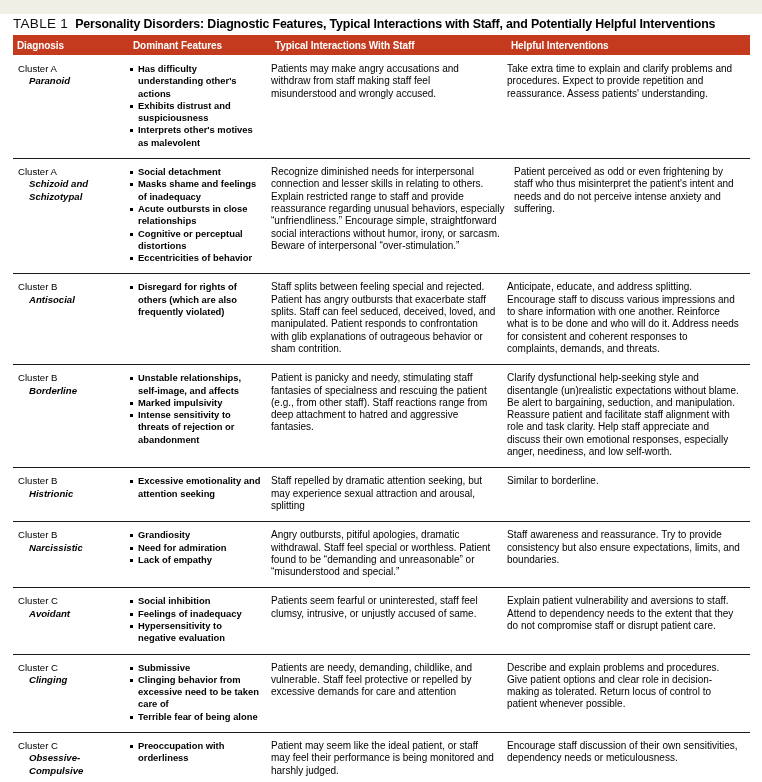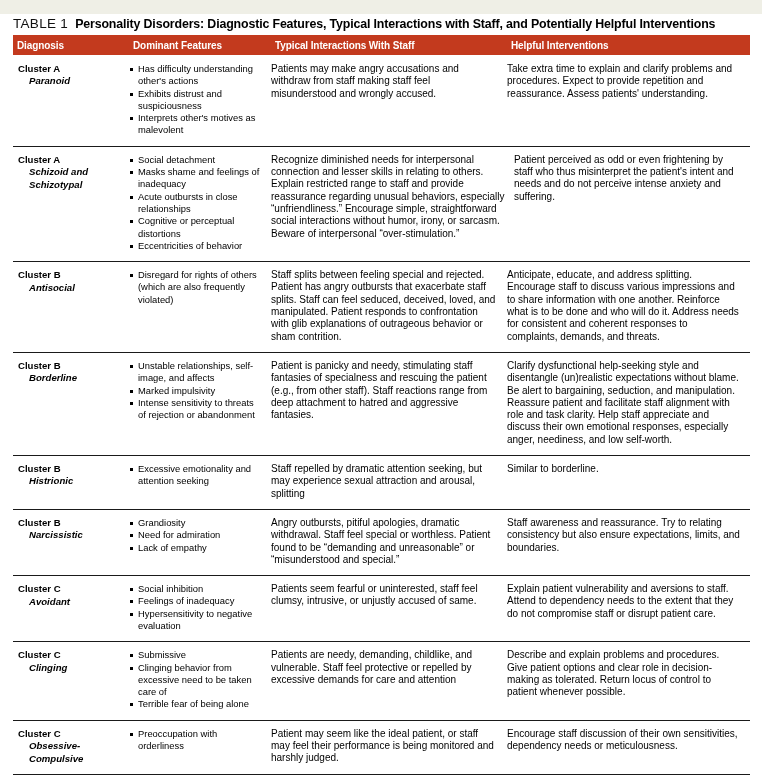--- a/index.html
+++ b/index.html
@@ -77,34 +77,35 @@
     border-bottom: 1.4px solid #1a1a1a;
     padding: 7px 0 9px 0;
   }
   .trow:first-of-type { padding-top: 8px; }
   .tbody .trow:last-child { border-bottom: 1.4px solid #1a1a1a; }
 
   .cell { padding-right: 9px; }
 
   .dx-cluster {
     font-size: 9.6px;
-    font-weight: bold;
+    font-weight: normal;
     line-height: 12.4px;
     padding-left: 5px;
   }
   .dx-name {
     font-size: 9.6px;
     font-weight: bold;
     font-style: italic;
     line-height: 12.4px;
     padding-left: 16px;
   }
   ul.feat {
     margin: 0; padding: 0;
     list-style: none;
+    font-weight: bold;
   }
   ul.feat li {
     font-size: 9.4px;
     line-height: 12.3px;
     padding-left: 9px;
     position: relative;
     margin-bottom: 0px;
   }
   ul.feat li::before {
     content: "";
@@ -244,21 +245,21 @@
             <ul class="feat">
               <li>Grandiosity</li>
               <li>Need for admiration</li>
               <li>Lack of empathy</li>
             </ul>
           </div>
           <div class="cell c3">
             <p class="para">Angry outbursts, pitiful apologies, dramatic withdrawal. Staff feel special or worthless. Patient found to be “demanding and unreasonable” or “misunderstood and special.”</p>
           </div>
           <div class="cell c4">
-            <p class="para">Staff awareness and reassurance.  Try to relating consistency but also ensure expectations, limits, and boundaries.</p>
+            <p class="para">Staff awareness and reassurance.  Try to provide consistency but also ensure expectations, limits, and boundaries.</p>
           </div>
         </div>
         <div class="trow">
           <div class="cell c1">
             <div class="dx-cluster">Cluster C</div>
             <div class="dx-name">Avoidant</div>
           </div>
           <div class="cell c2">
             <ul class="feat">
               <li>Social inhibition</li>

